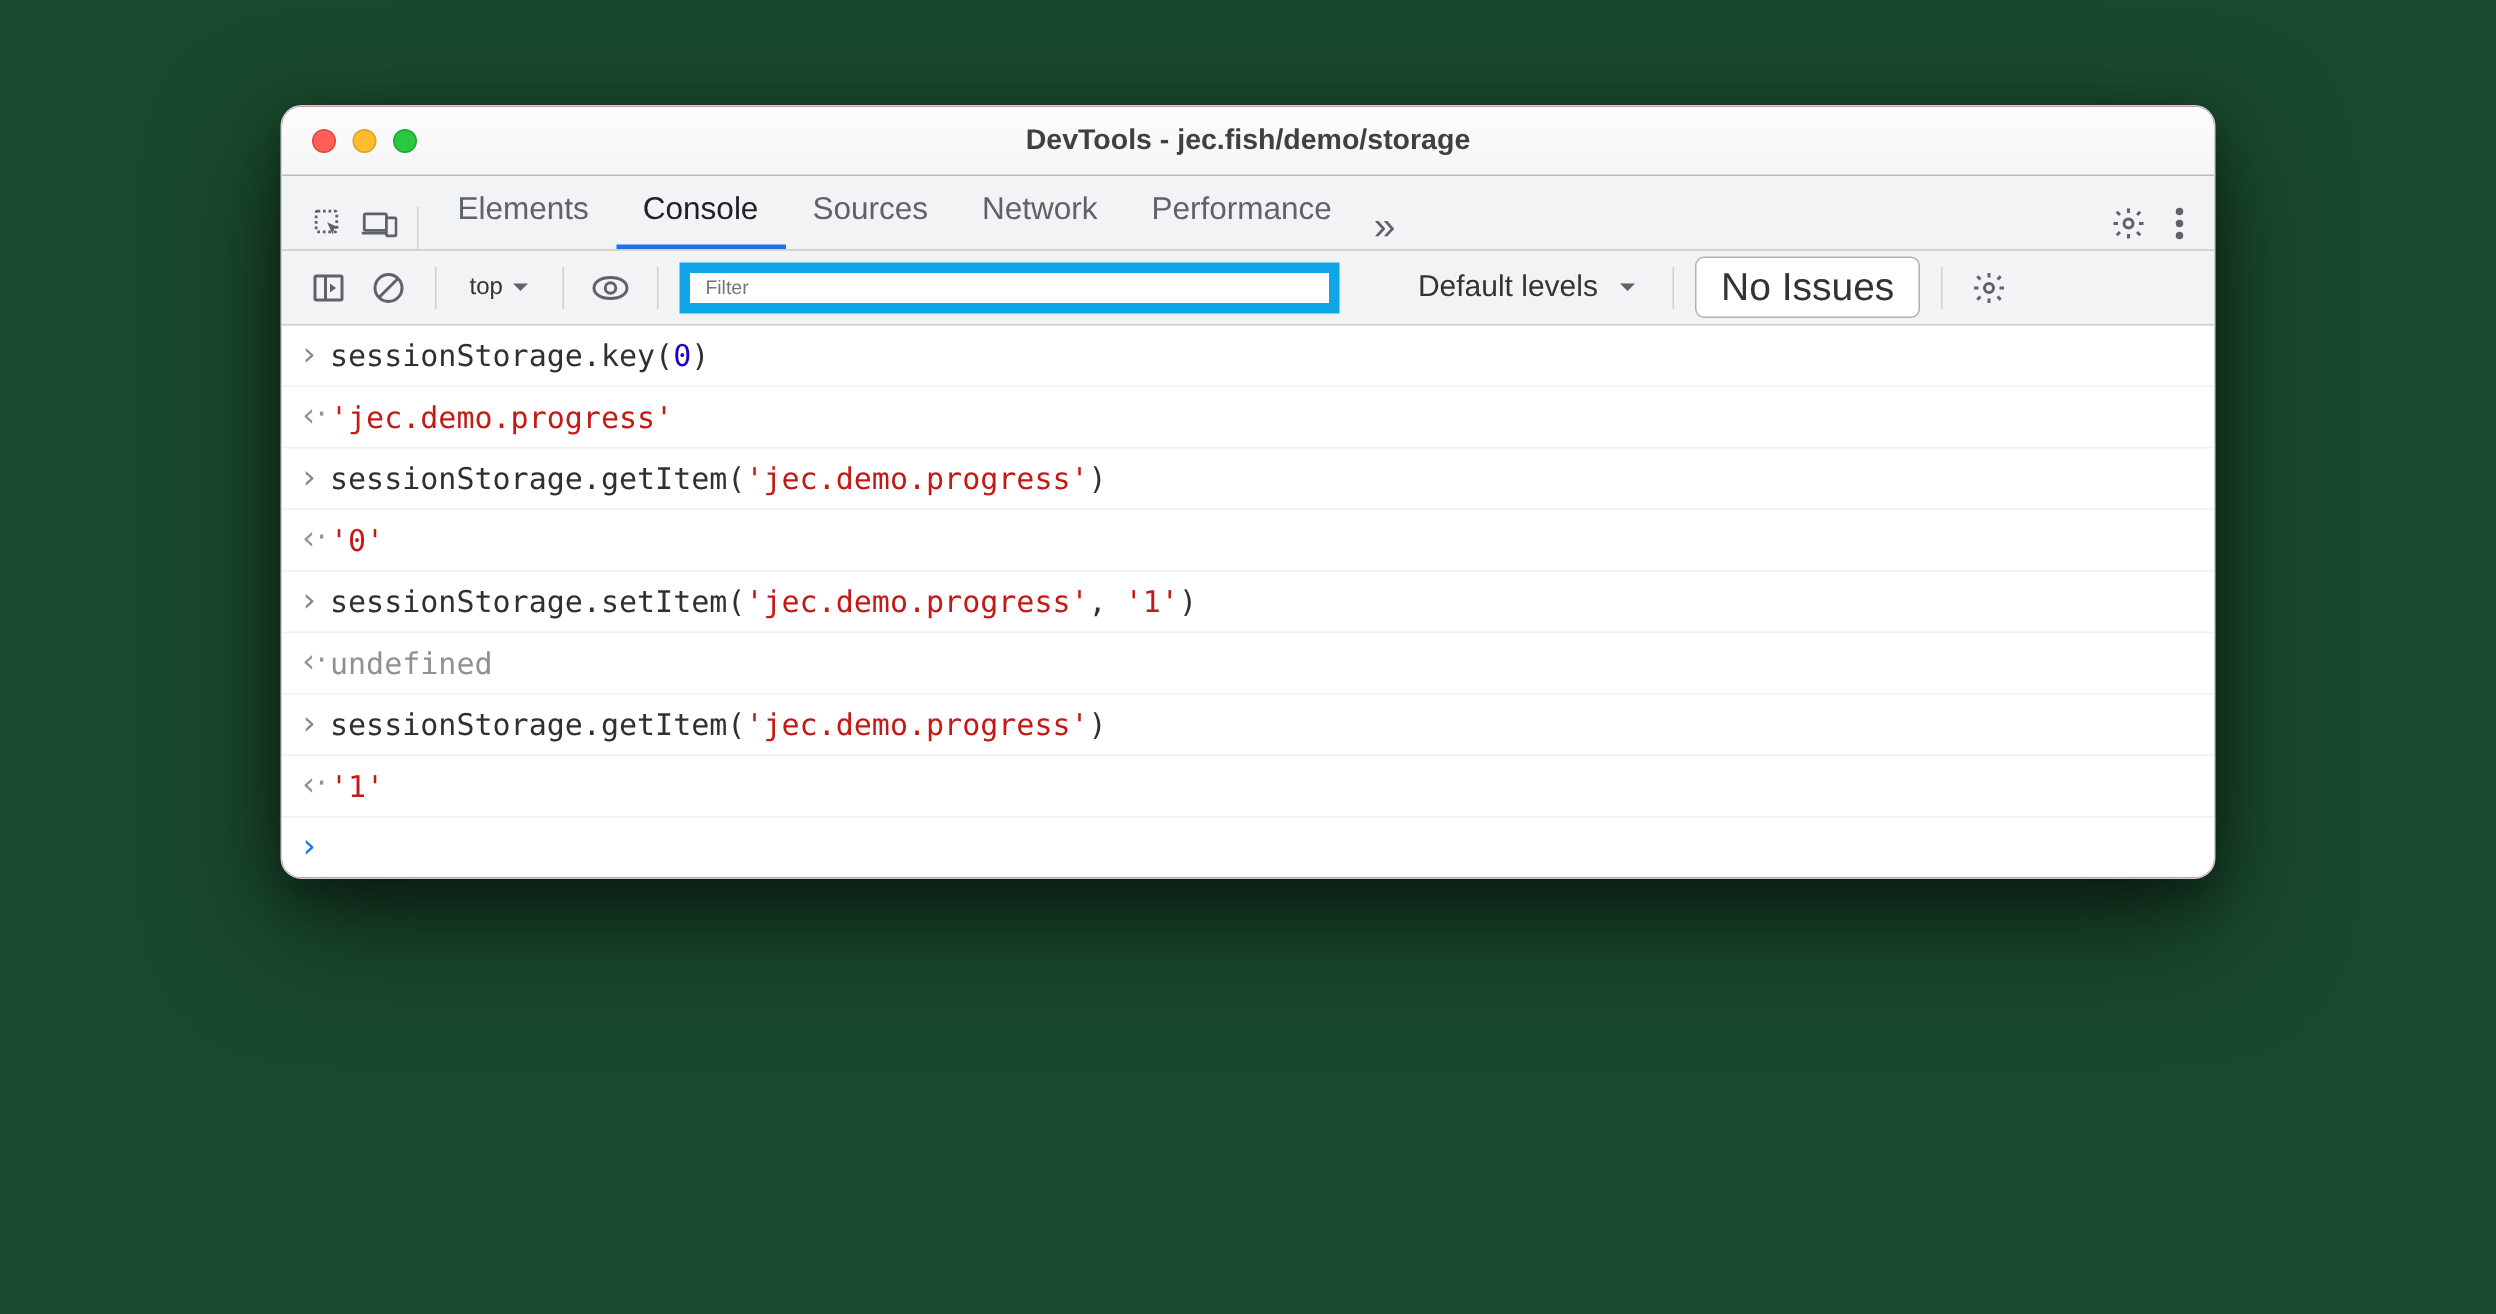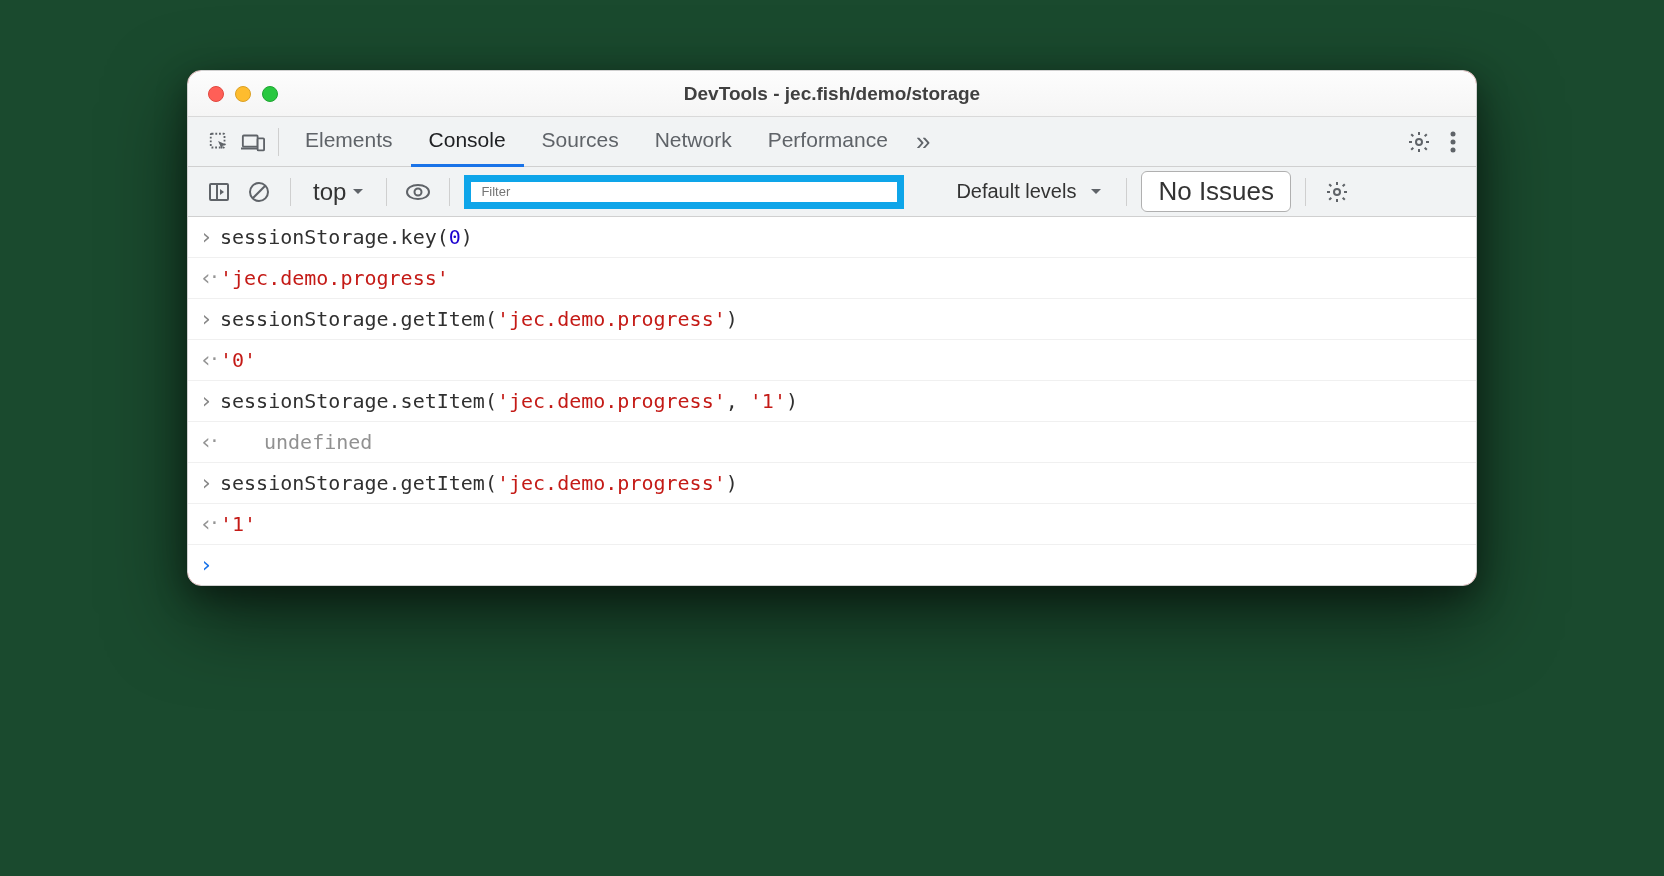--- a/index.html
+++ b/index.html
@@ -42,21 +42,21 @@
     left: 0; right: 0;
     text-align: center;
     font-size: 19px;
     font-weight: 600;
     color: #404040;
     pointer-events: none;
   }
   .tabbar {
     height: 50px;
     display: flex;
-    align-items: center;
+    align-items: flex-end;
     border-bottom: 1px solid #d0d0d0;
     background: #f1f3f4;
     padding: 0 6px 0 14px;
   }
   .icon-btn {
     width: 34px;
     height: 34px;
     display: flex;
     align-items: center;
     justify-content: center;
@@ -97,21 +97,21 @@
     align-items: center;
     border-bottom: 1px solid #d0d0d0;
     background: #f1f3f4;
     padding: 0 10px 0 14px;
     gap: 6px;
   }
   .context-select {
     display: flex;
     align-items: center;
     gap: 6px;
-    font-size: 24px;
+    font-size: 16px;
     color: #333;
     padding: 2px 8px;
     cursor: pointer;
   }
   .filter-input {
     flex: 0 0 440px;
     height: 34px;
     border: 7px solid #0ea5e9;
     background: #fff;
     font-size: 13px;
@@ -158,21 +158,21 @@
     align-items: flex-start;
     justify-content: center;
   }
   .marker.input::before { content: "›"; font-size: 22px; color: #888; }
   .marker.output::before { content: "‹"; font-size: 22px; color: #949494; }
   .marker.output::after { content: "·"; position: absolute; left: 17px; top: -1px; color: #949494; font-size: 18px;}
   .marker.prompt::before { content: "›"; font-size: 22px; color: #1a73e8; }
   .code { white-space: pre; color: #303030; }
   .str { color: #c41a16; }
   .num { color: #1c00cf; }
-  .undef { color: #919191; margin-left: 44px; }
+  .undef { color: #919191; }
   svg { display: block; }
 </style>
 </head>
 <body>
 
 <div class="window">
 
   <div class="titlebar">
     <div class="traffic">
       <div class="dot red"></div>

